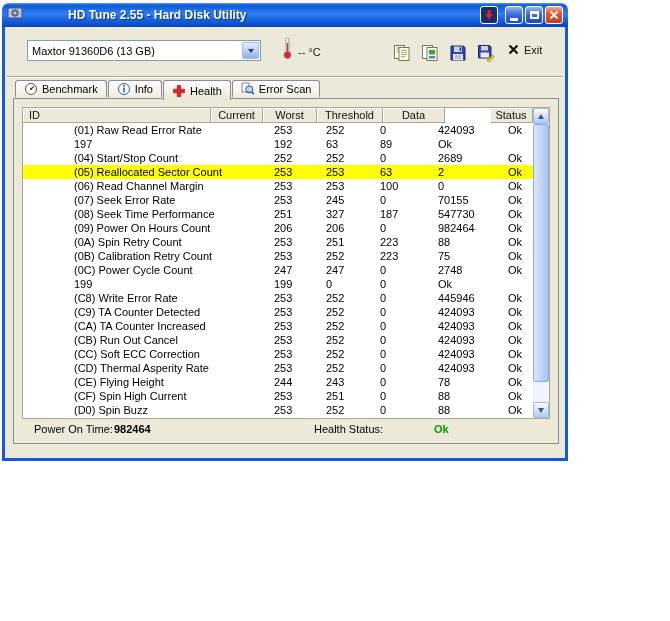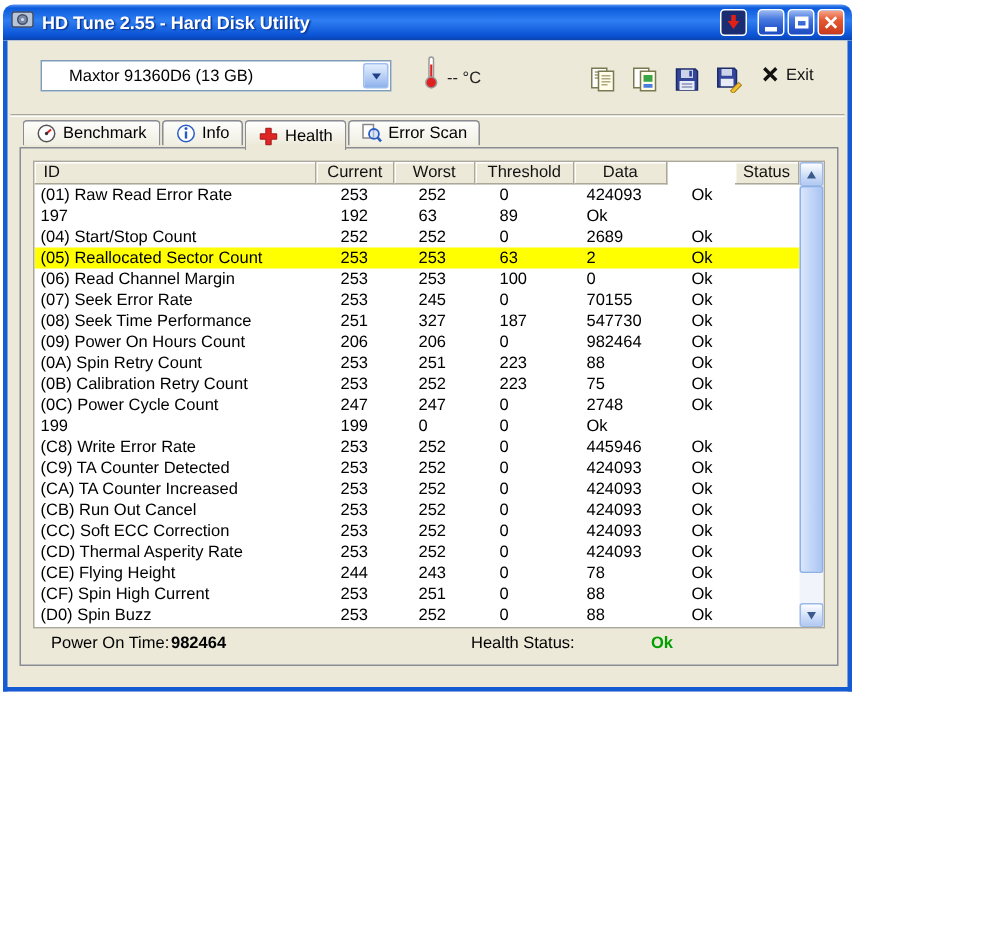--- a/index.html
+++ b/index.html
@@ -4,21 +4,21 @@
 <style>
   * { box-sizing: border-box; margin: 0; padding: 0; }
   html,body { width:670px; height:621px; background:#fff; font-family:"Liberation Sans",sans-serif; overflow:hidden; }
 
   .window { position:absolute; left:2px; top:3px; width:566px; height:458px; }
 
   
   .titlebar {
     position:relative; height:24px; border-radius:7px 7px 0 0;
     background:linear-gradient(180deg,#5b94f5 0%,#0b5bdc 10%,#2f7ef2 45%,#0b54d6 85%,#0a43ad 100%);
-    display:flex; align-items:center; padding:0 5px;
+    display:flex; align-items:center; padding:0 5px;gap:40px;
   }
   .title-text { color:#fff; font-weight:bold; font-size:12px; text-shadow:1px 1px 1px #09338a; flex:1; margin-left:5px; white-space:nowrap; }
   .cap-btns { display:flex; gap:2px; align-items:center; }
   .cap-btn {
     width:18px; height:18px; border:1px solid #fff; border-radius:3px;
     display:flex; align-items:center; justify-content:center;
     background:linear-gradient(180deg,#9db9f2 0%,#4a7be0 35%,#2a5bd0 70%,#1e4cc0 100%);
   }
   .cap-btn.dl { background:#1a2d72; margin-right:5px; }
   .cap-btn.close { background:linear-gradient(180deg,#f6a68c 0%,#e45932 40%,#c93a1d 100%); }
@@ -26,21 +26,21 @@
   .max-glyph { width:9px; height:8px; border:2px solid #fff; border-top-width:3px; }
 
   
   .frame {
     position:absolute; top:24px; bottom:0; left:0; right:0;
     border:3px solid #155bd4; border-top:none; background:#ece9d8;
   }
 
   
   .toolbar { position:relative; height:49px; }
-  .combo { position:absolute; left:22px; top:13px; width:234px; height:21px; background:#fff; border:1px solid #7f9db9; display:flex; align-items:center;padding-left:14px; }
+  .combo { position:absolute; left:22px; top:13px; width:234px; height:21px; background:#fff; border:1px solid #7f9db9; display:flex; align-items:center; }
   .combo-text { flex:1; font-size:11px; padding-left:4px; white-space:nowrap; overflow:hidden; }
   .combo-btn { width:17px; height:17px; margin:1px; border:1px solid #9ebdf0; border-radius:2px;
     background:linear-gradient(180deg,#e2eefe,#bcd2f6 50%,#8fb2ec); display:flex; align-items:center; justify-content:center; }
   .tri-down { width:0; height:0; border-left:3.5px solid transparent; border-right:3.5px solid transparent; border-top:4.5px solid #20408a; }
   .thermo { position:absolute; left:276px; top:9px; }
   .temp-text { position:absolute; left:293px; top:19px; font-size:11px; color:#222; }
   .tool-btns { position:absolute; left:386px; top:15px; display:flex; gap:6px; }
   .tool-btn { width:22px; height:22px; display:flex; align-items:center; justify-content:center; }
   .exit-btn { position:absolute; left:503px; top:17px; display:flex; align-items:flex-start; gap:5px; font-size:11px; color:#111; }
   .tb-sep { position:absolute; left:2px; right:2px; top:49px; height:2px; border-top:1px solid #aca899; border-bottom:1px solid #fff; }
@@ -63,21 +63,21 @@
   .th:nth-child(1){ width:188px; justify-content:flex-start; padding-left:6px; }
   .th:nth-child(2){ width:52px; }
   .th:nth-child(3){ width:54px; }
   .th:nth-child(4){ width:66px; }
   .th:nth-child(5){ width:62px; }
   .th:nth-child(6){ flex:1;margin-left:45px; }
 
   .rows { position:absolute; top:15px; left:0; right:16px; bottom:0; overflow:hidden; }
   .tr { display:flex; height:14px; }
   .td { font-size:11px; line-height:14px; color:#000; white-space:nowrap; overflow:hidden; }
-  .td:nth-child(1){ width:188px; padding-left:4px; }
+  .td:nth-child(1){ width:188px; padding-left:4px;margin-left:47px; }
   .td:nth-child(2){ width:52px; padding-left:16px; }
   .td:nth-child(3){ width:54px; padding-left:16px; }
   .td:nth-child(4){ width:66px; padding-left:16px; }
   .td:nth-child(5){ width:62px; padding-left:8px; }
   .td:nth-child(6){ flex:1; padding-left:16px; }
 
   
   .scrollbar { position:absolute; top:0; right:0; width:16px; bottom:0; background:#f2f4fb; }
   .sb-btn { position:absolute; left:0; width:16px; height:16px; border:1px solid #9db9e8; border-radius:2px;
     background:linear-gradient(180deg,#fdfefe,#cdddf8 60%,#b2c9f2); display:flex; align-items:center; justify-content:center; }

